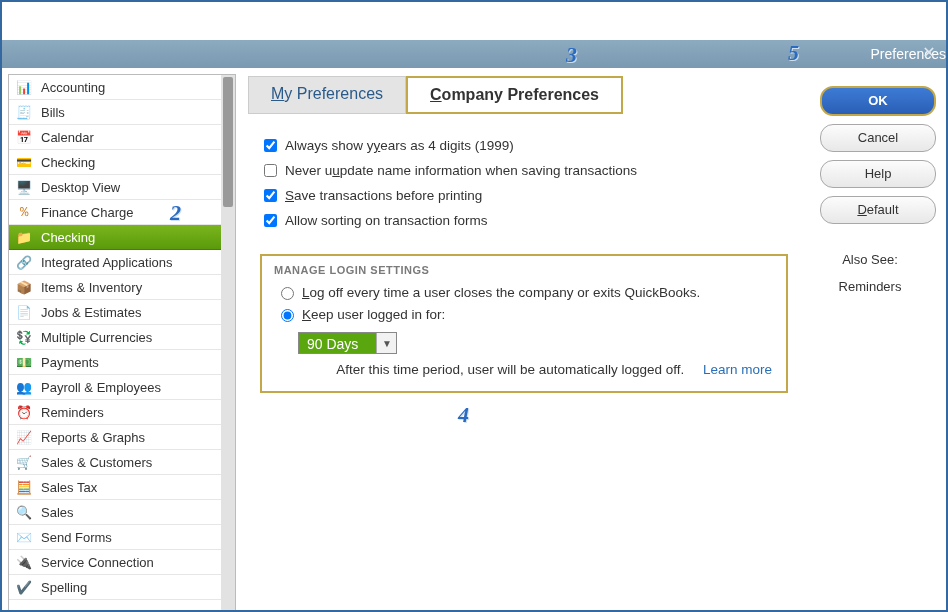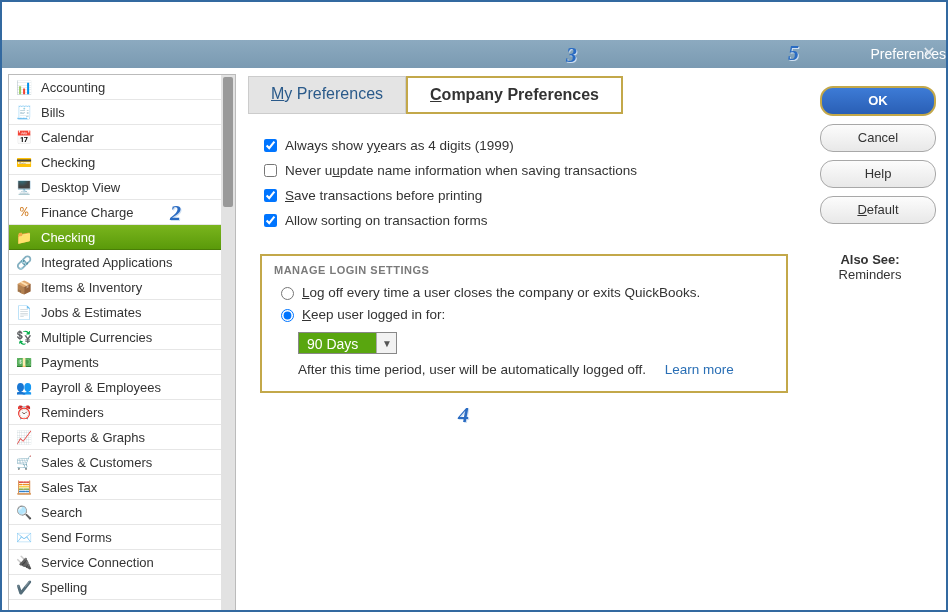--- a/index.html
+++ b/index.html
@@ -206,40 +206,41 @@
     color: #fff;
     border: 2px solid #c3a84a;
     font-weight: 600;
     height: 30px;
     line-height: 26px;
   }
   .also {
     margin-top: 28px;
     text-align: center;
   }
-  .also-title { font-weight: 700; }
+  .also-title { font-weight: 400; margin-bottom: 12px; }
   .callout {
     position: absolute;
     font-family: "Comic Sans MS", cursive;
     font-size: 22px;
     font-weight: 700;
     font-style: italic;
     color: #2a6bc2;
     text-shadow: 1px 1px 0 #cfe0f2;
     pointer-events: none;
   }
   .time-group {
     width: 220px;
     border: 1px solid #ccc;
     padding: 10px 14px 12px;
     margin-bottom: 14px;
   }
   .subtext {
     margin-left: 22px;
     font-size: 13.5px;
+    text-align: right;
   }
 </style>
 </head>
 <body>
 
 <div class="titlebar">
   <span>Preferences</span>
   <span class="close">✕</span>
 </div>
 
@@ -310,21 +311,21 @@
         <div class="sidebar-item">
           <span class="icon" style="color: rgb(136, 136, 136);">🛒</span>
           <span>Sales &amp; Customers</span>
         </div>
         <div class="sidebar-item">
           <span class="icon" style="color: rgb(136, 136, 136);">🧮</span>
           <span>Sales Tax</span>
         </div>
         <div class="sidebar-item">
           <span class="icon" style="color: rgb(136, 136, 136);">🔍</span>
-          <span>Search</span>
+          <span>Sales</span>
         </div>
         <div class="sidebar-item">
           <span class="icon" style="color: rgb(61, 154, 214);">✉️</span>
           <span>Send Forms</span>
         </div>
         <div class="sidebar-item">
           <span class="icon" style="color: rgb(136, 136, 136);">🔌</span>
           <span>Service Connection</span>
         </div>
         <div class="sidebar-item">

